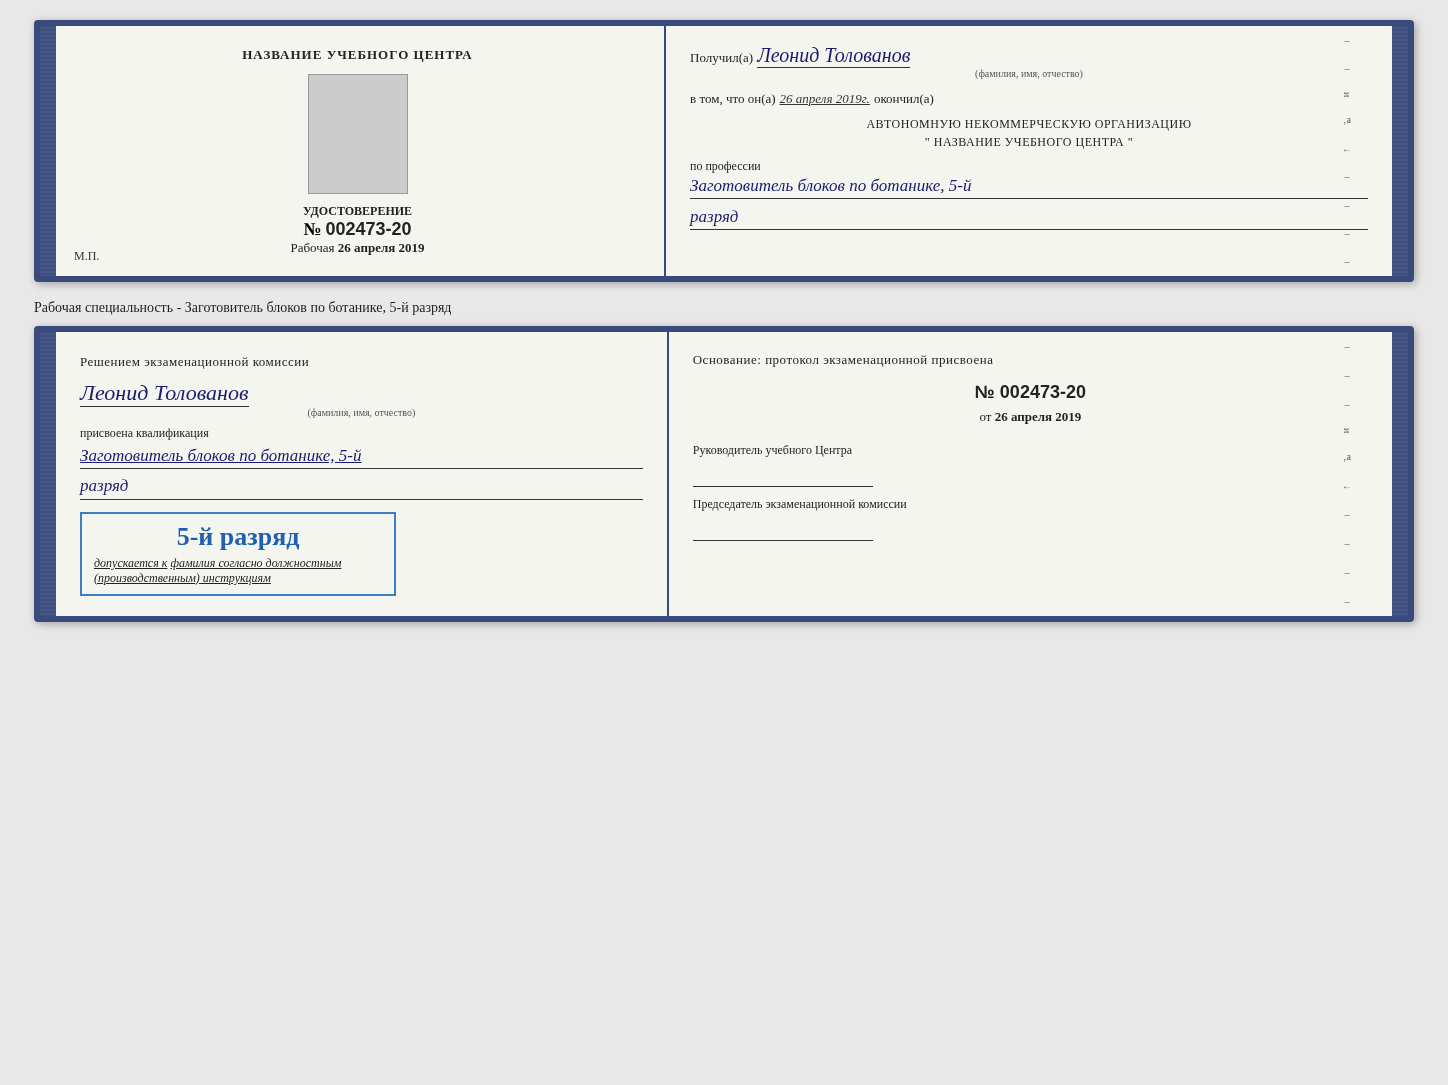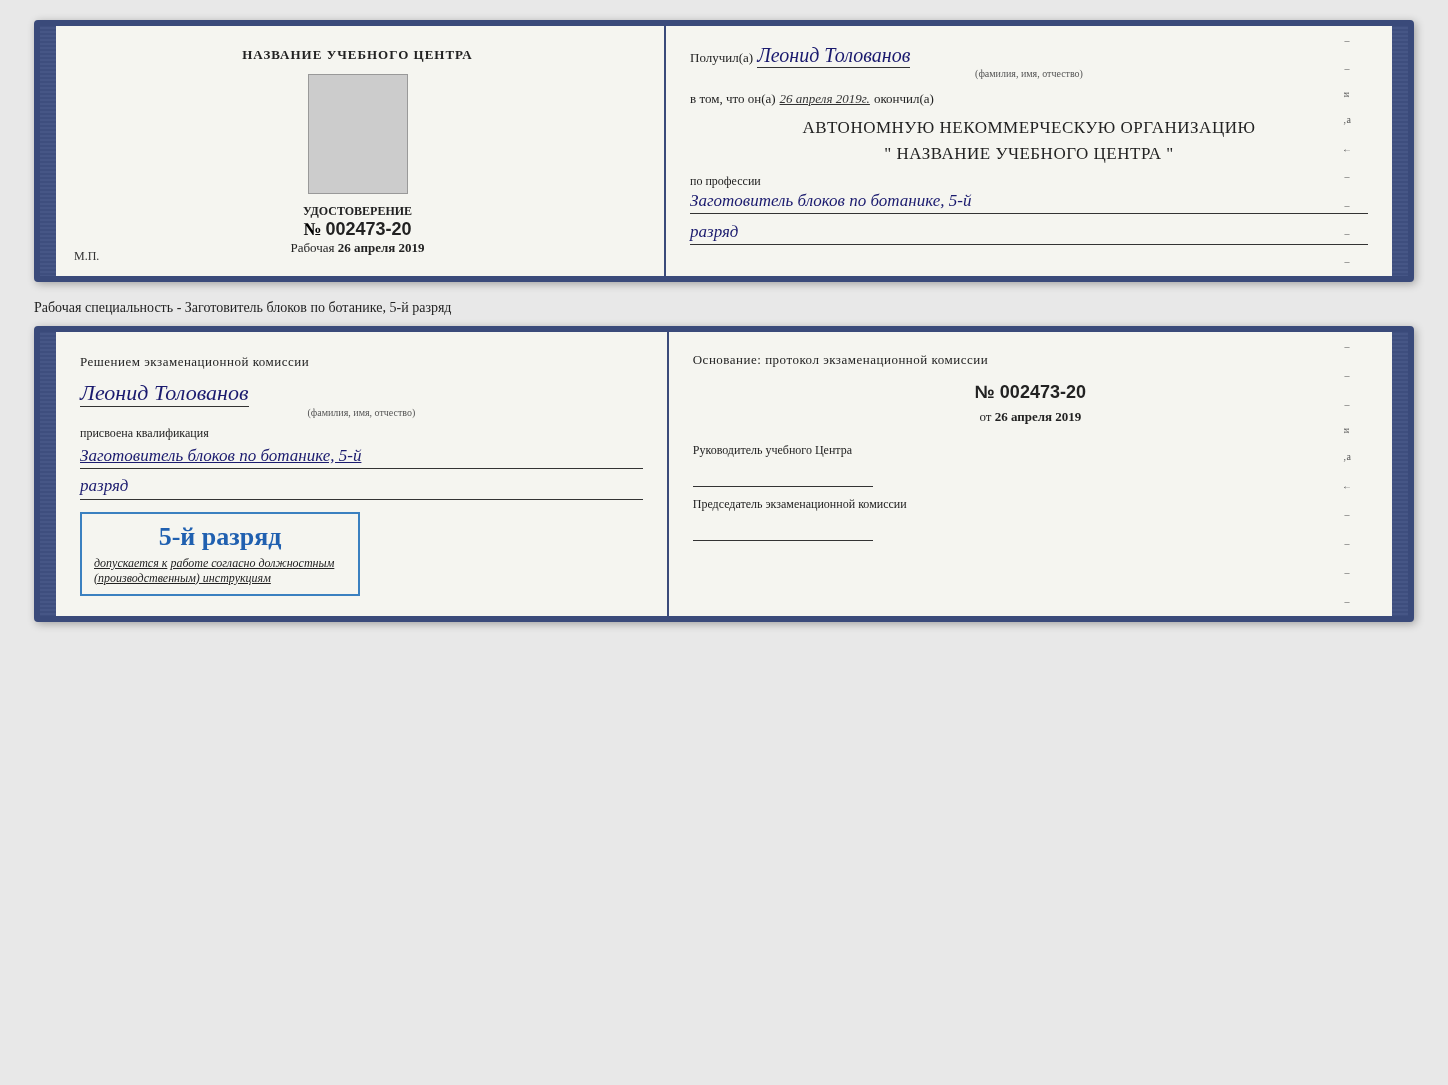--- a/index.html
+++ b/index.html
@@ -147,21 +147,21 @@
       color: #333;
       text-decoration: underline;
     }
 
     .finished-label {
       font-size: 13px;
       color: #222;
     }
 
     .org-block {
-      font-size: 17px;
+      font-size: 12px;
       color: #222;
       text-align: center;
       line-height: 1.5;
       margin: 8px 0;
       font-weight: normal;
       letter-spacing: 0.5px;
     }
 
     .profession-label {
       font-size: 12px;
@@ -247,21 +247,21 @@
       border-bottom: 1px solid #333;
       display: block;
       margin-top: 4px;
       line-height: 1.5;
     }
 
     .stamp-box {
       border: 2px solid #3a80c0;
       padding: 8px 12px;
       margin-top: 12px;
-      width: 280px;
+      width: 316px;
       position: relative;
     }
 
     .stamp-grade {
       font-size: 26px;
       font-weight: bold;
       color: #2060b0;
       text-align: center;
       display: block;
     }
@@ -411,27 +411,27 @@
         <span class="small-label">(фамилия, имя, отчество)</span>
       </div>
       <span class="assigned-label">присвоена квалификация</span>
       <span class="qualification-value">Заготовитель блоков по ботанике, 5-й</span>
       <span class="rank-value2">разряд</span>
 
       <div class="stamp-box">
         <span class="stamp-grade">5-й разряд</span>
         <div class="stamp-admitted">
           <span>допускается к</span>
-          <span style="font-style:italic; text-decoration:underline;">работе согласно должностным (производственным) инструкциям</span>
+          <span style="font-style:italic; text-decoration:underline;">фамилия согласно должностным (производственным) инструкциям</span>
         </div>
       </div>
     </div>
 
     <div class="doc-right">
-      <div class="basis-label">Основание: протокол экзаменационной комиссии</div>
+      <div class="basis-label">Основание: протокол экзаменационной присвоена</div>
 
       <div class="protocol-number">
         <span>№</span>
         <span>002473-20</span>
       </div>
 
       <div class="from-date-line">
         <span>от</span>
         <span class="underline-date">26 апреля 2019</span>
       </div>

